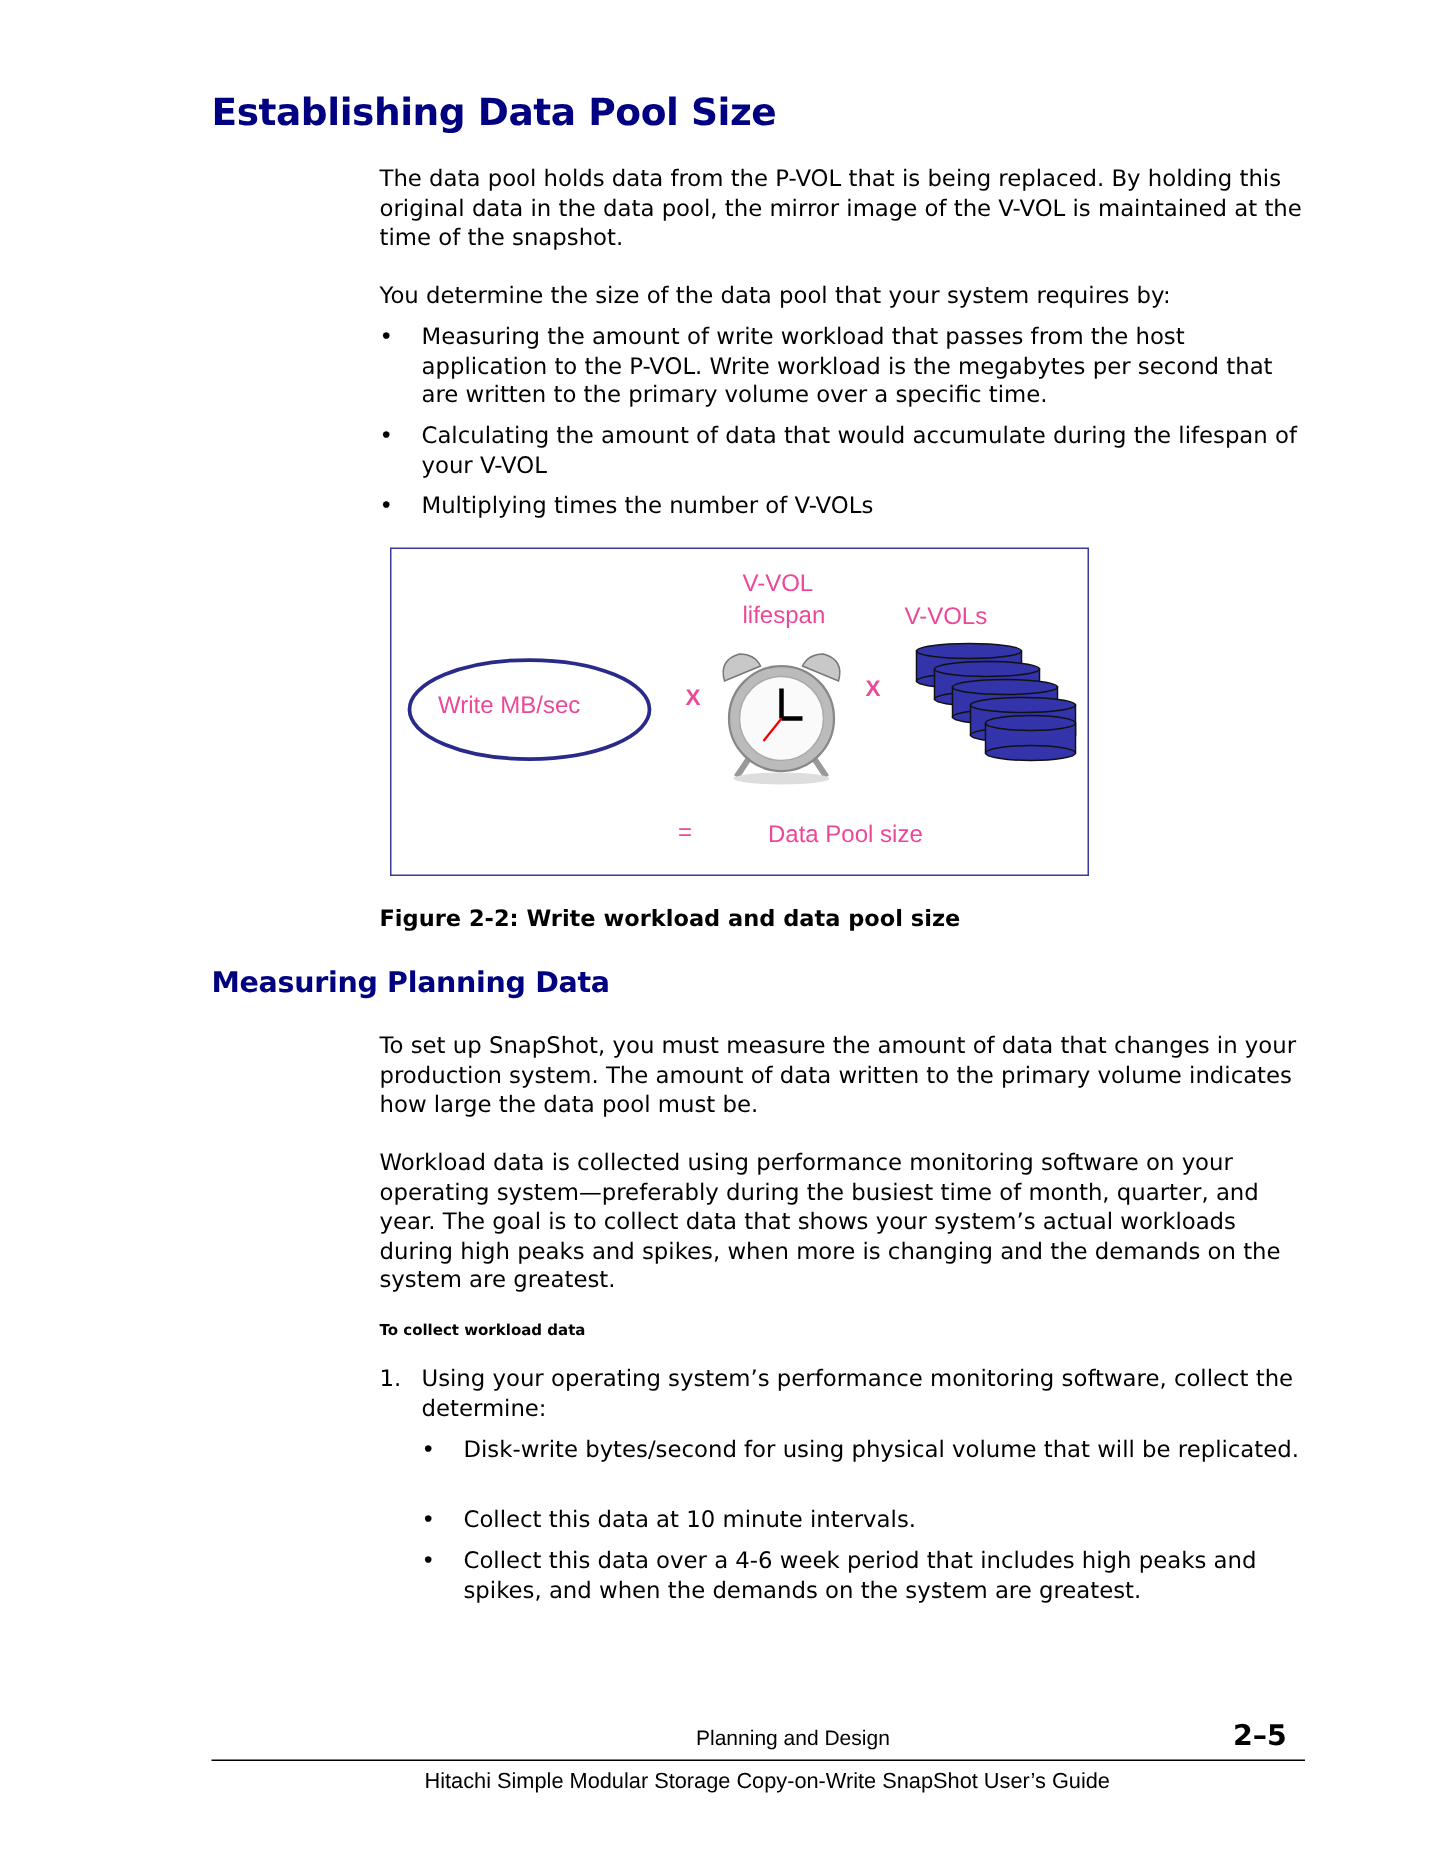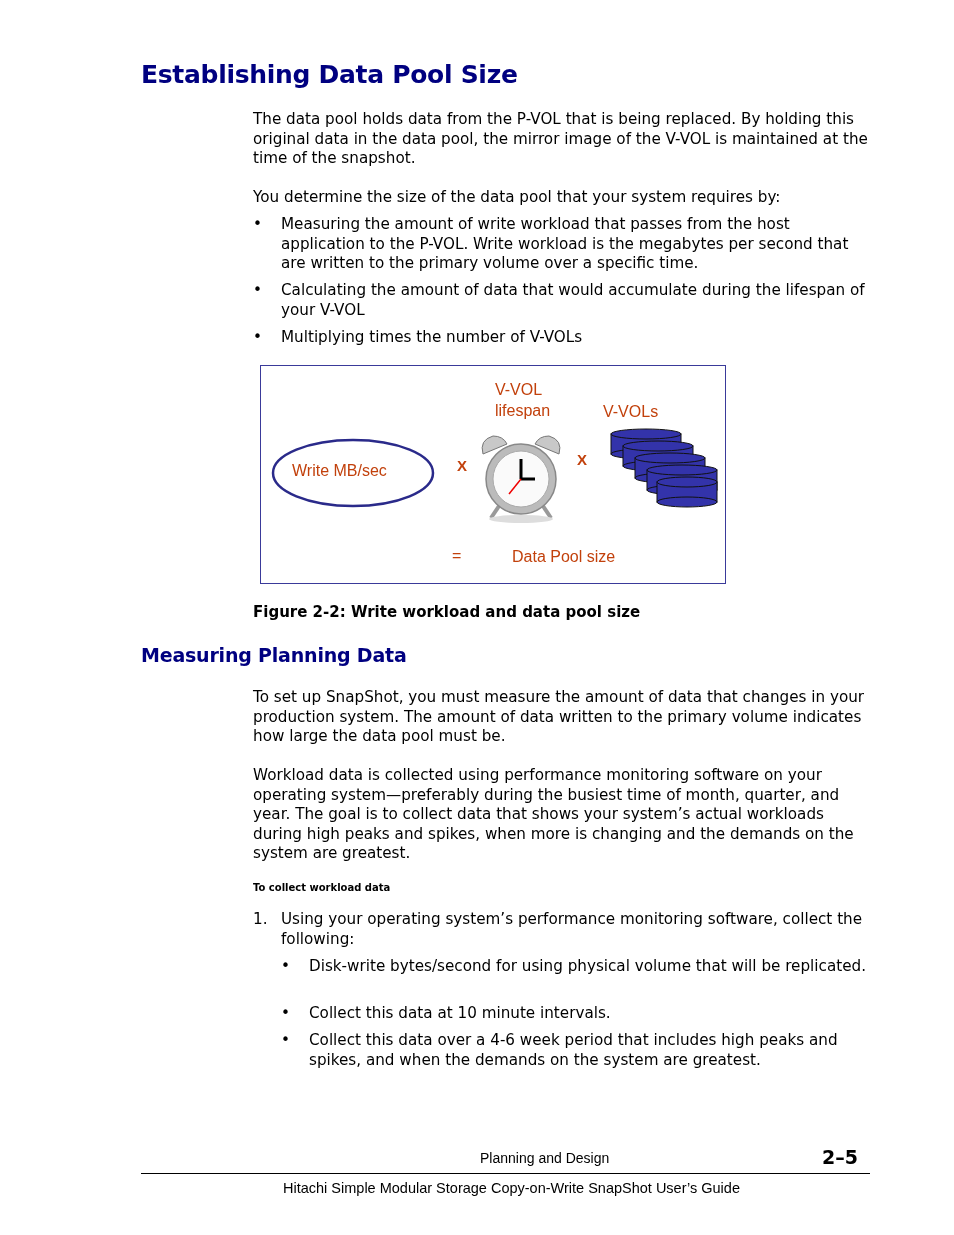--- a/index.html
+++ b/index.html
@@ -9,22 +9,22 @@
     .h2 { position: absolute; left: 141px; top: 644px; font-size: 19px; font-weight: bold; color: #000080; margin: 0; letter-spacing: -0.2px; }
     .para { position: absolute; left: 253px; width: 620px; font-size: 15.2px; line-height: 19.5px; margin: 0; }
     .bullet { position: absolute; left: 253px; width: 620px; font-size: 15.2px; line-height: 19.5px; }
     .bullet .dot { position: absolute; left: 0; top: 0; }
     .bullet .txt { position: absolute; left: 28px; width: 590px; }
     .sub { left: 281px; width: 592px; }
     .sub .txt { width: 560px; }
     .caption { position: absolute; left: 253px; top: 603px; font-size: 15px; font-weight: bold; }
     .proc { position: absolute; left: 253px; top: 882px; font-size: 10px; font-weight: bold; }
     .figure { position: absolute; left: 260px; top: 365px; width: 466px; height: 219px; border: 1px solid #3a3a9a; box-sizing: border-box; }
-    .fig-text { position: absolute; font-family: "Liberation Sans", sans-serif; font-size: 16px; color: #c2410c; }
-    .footer-center { position: absolute; left: 480px; top: 1150px; font-size: 14px; font-family: "Liberation Sans", sans-serif; }
+    .fig-text { position: absolute; font-family: "Liberation Sans", sans-serif; font-size: 16px; color: #ec4899; }
+    .footer-center { position: absolute; left: 464px; top: 1150px; font-size: 14px; font-family: "Liberation Sans", sans-serif; }
     .footer-page { position: absolute; left: 822px; top: 1146px; font-size: 19px; font-weight: bold; }
     .footer-rule { position: absolute; left: 141px; top: 1173px; width: 729px; height: 1px; background: #000; }
     .footer-guide { position: absolute; left: 283px; top: 1180px; font-size: 14.5px; font-family: "Liberation Sans", sans-serif; }
   </style>
 </head>
 <body>
 
 <h1 class="h1">Establishing Data Pool Size</h1>
 
 <p class="para" style="top:110px">The data pool holds data from the P-VOL that is being replaced. By holding this original data in the data pool, the mirror image of the V-VOL is maintained at the time of the snapshot.</p>
@@ -100,21 +100,21 @@
 
 <h2 class="h2">Measuring Planning Data</h2>
 
 <p class="para" style="top:688px">To set up SnapShot, you must measure the amount of data that changes in your production system. The amount of data written to the primary volume indicates how large the data pool must be.</p>
 <p class="para" style="top:766px">Workload data is collected using performance monitoring software on your operating system—preferably during the busiest time of month, quarter, and year. The goal is to collect data that shows your system’s actual workloads during high peaks and spikes, when more is changing and the demands on the system are greatest.</p>
 
 <div class="proc">To collect workload data</div>
 
 <div class="bullet" style="top:910px">
   <span class="dot">1.</span>
-  <span class="txt">Using your operating system’s performance monitoring software, collect the following:</span>
+  <span class="txt">Using your operating system’s performance monitoring software, collect the determine:</span>
 </div>
 
 <div class="bullet sub" style="top:957px">
   <span class="dot">•</span>
   <span class="txt">Disk-write bytes/second for using physical volume that will be replicated.</span>
 </div>
 <div class="bullet sub" style="top:1004px">
   <span class="dot">•</span>
   <span class="txt">Collect this data at 10 minute intervals.</span>
 </div>

